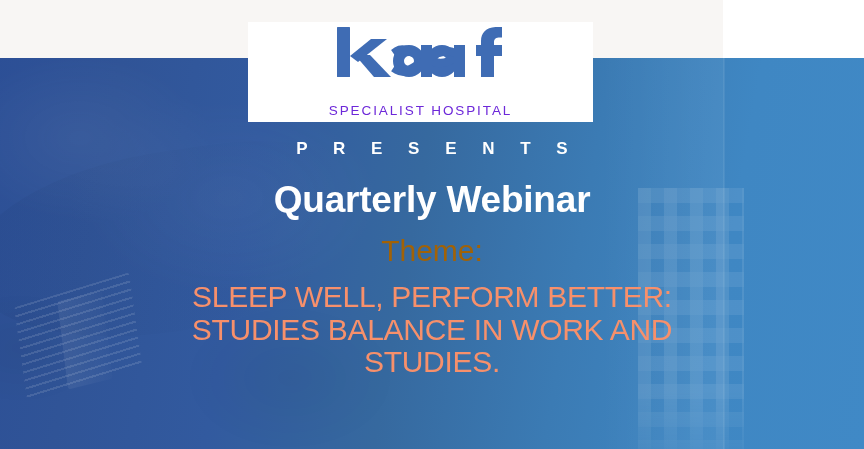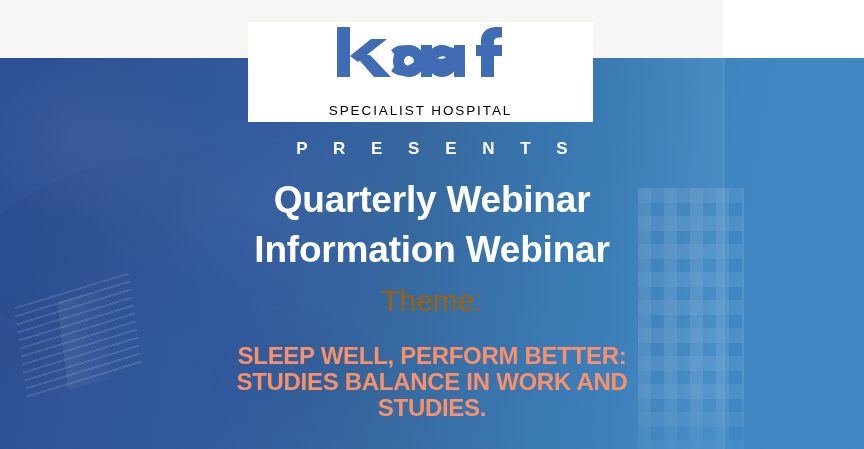--- a/index.html
+++ b/index.html
@@ -162,21 +162,21 @@
   }
   .logo-mark {
     width: 172px;
     height: 58px;
     display: block;
   }
   .logo-sub {
     margin-top: 18px;
     font-size: 13.5px;
     letter-spacing: 1.9px;
-    color: #000000;
+    color: #6d28d9;
     font-weight: 400;
     white-space: nowrap;
   }
 
   
   .content {
     position: absolute;
     left: 0; top: 122px;
     width: 864px;
     z-index: 10;
@@ -204,23 +204,23 @@
 
   .theme-label {
     margin-top: 9px;
     font-size: 30px;
     font-weight: 400;
     color: #a16207;
     line-height: 1.1;
   }
 
   .theme-headline {
-    margin-top: 26px;
-    font-size: 24px;
-    font-weight: 700;
+    margin-top: 14px;
+    font-size: 30px;
+    font-weight: 400;
     color: #f7906b;
     line-height: 1.09;
     letter-spacing: -0.3px;
   }
   .theme-headline .line { display: block; }
 </style>
 </head>
 <body>
 
 <div id="flyer">
@@ -277,21 +277,20 @@
     </svg>
     <div class="logo-sub">SPECIALIST HOSPITAL</div>
   </div>
 
   <div class="content">
 
     <div class="presents">P R E S E N T S</div>
 
     <div class="webinar-title">
       <span class="line">Quarterly Webinar</span>
-      <span class="line">Information Webinar</span>
     </div>
 
     <div class="theme-label">Theme:</div>
 
     <div class="theme-headline">
       <span class="line">SLEEP WELL, PERFORM BETTER:</span>
       <span class="line">STUDIES BALANCE IN WORK AND</span>
       <span class="line">STUDIES.</span>
     </div>
 

